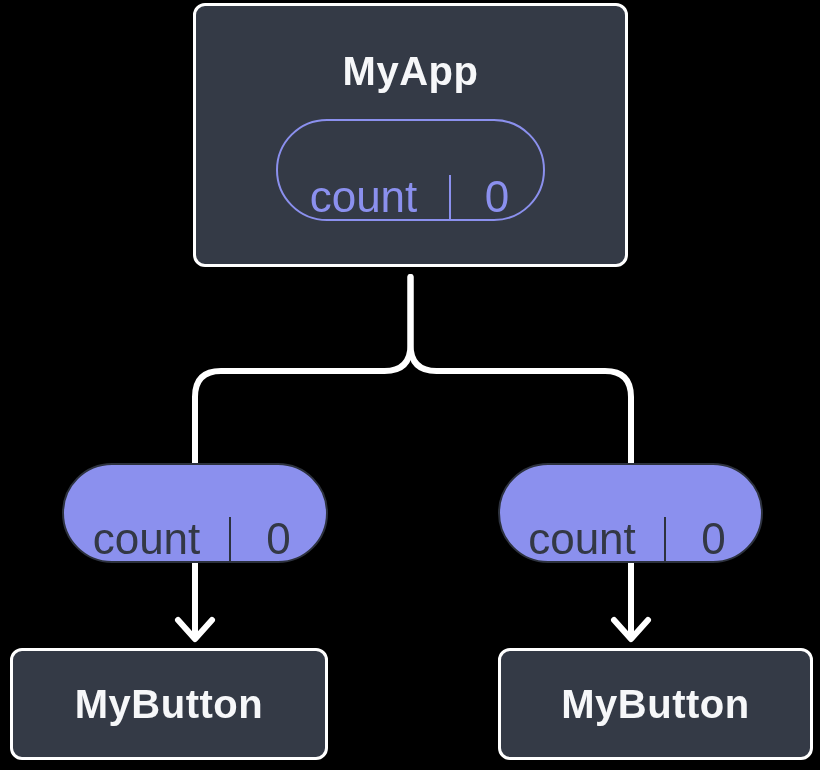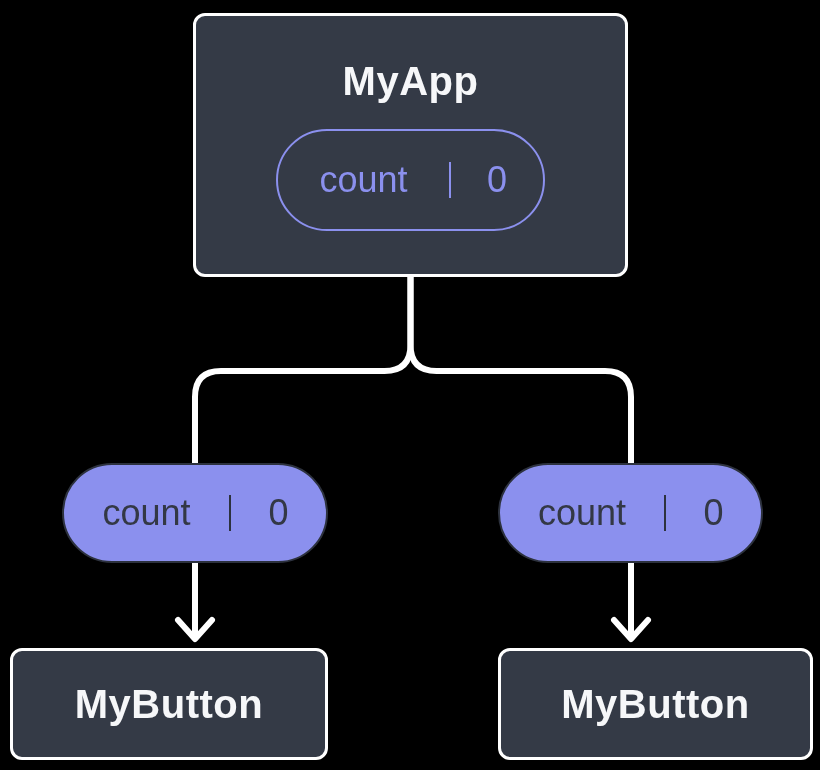--- a/index.html
+++ b/index.html
@@ -43,37 +43,37 @@
     justify-content: center;
   }
   .component-title {
     color: var(--box-text, #f6f7f9);
     font-size: 40px;
     font-weight: 600;
     letter-spacing: 0.5px;
     line-height: 1.1;
   }
   .box-root {
-    left: 193px; top: 13px;
+    left: 193px; top: 3px;
     width: 435px; height: 264px;
     gap: 26px;
   }
   .box-child-left {
     left: 10px; top: 648px;
     width: 318px; height: 112px;
   }
   .box-child-right {
     left: 498px; top: 648px;
     width: 315px; height: 112px;
   }
   .pill {
     box-sizing: border-box;
     display: flex;
-    align-items: center;
-    font-size: 36px;
+    align-items: flex-end;
+    font-size: 44px;
     line-height: 1;
   }
   .pill .pill-label-cell {
     flex: 1;
     display: flex;
     align-items: center;
     justify-content: center;
   }
   .pill .pill-value-cell {
     display: flex;

